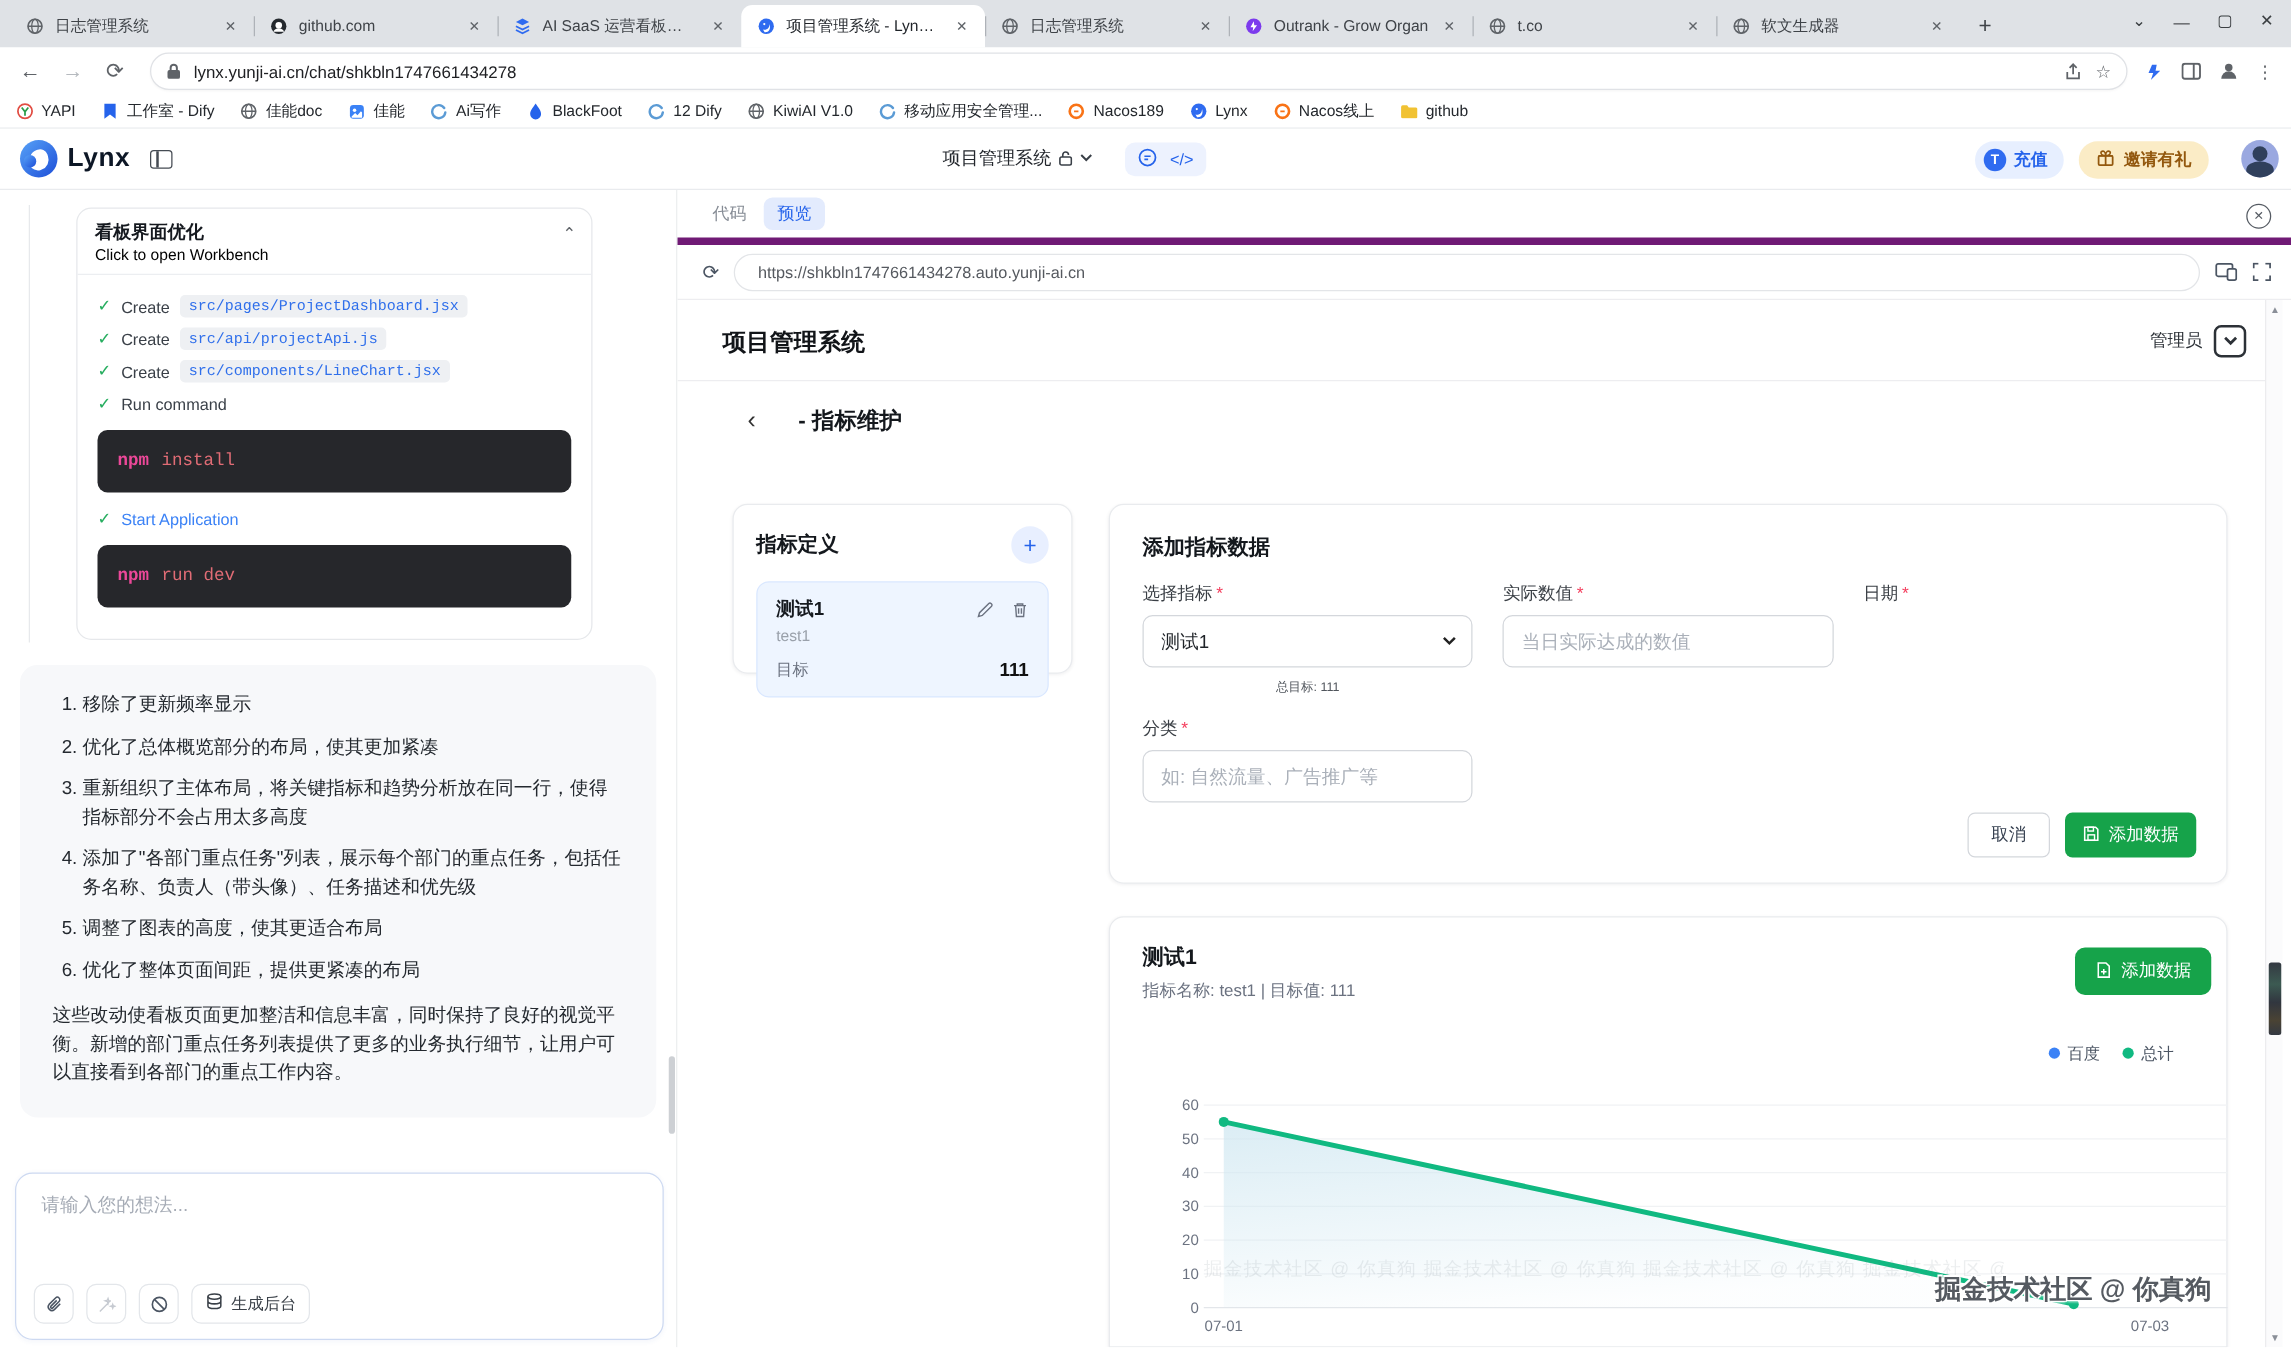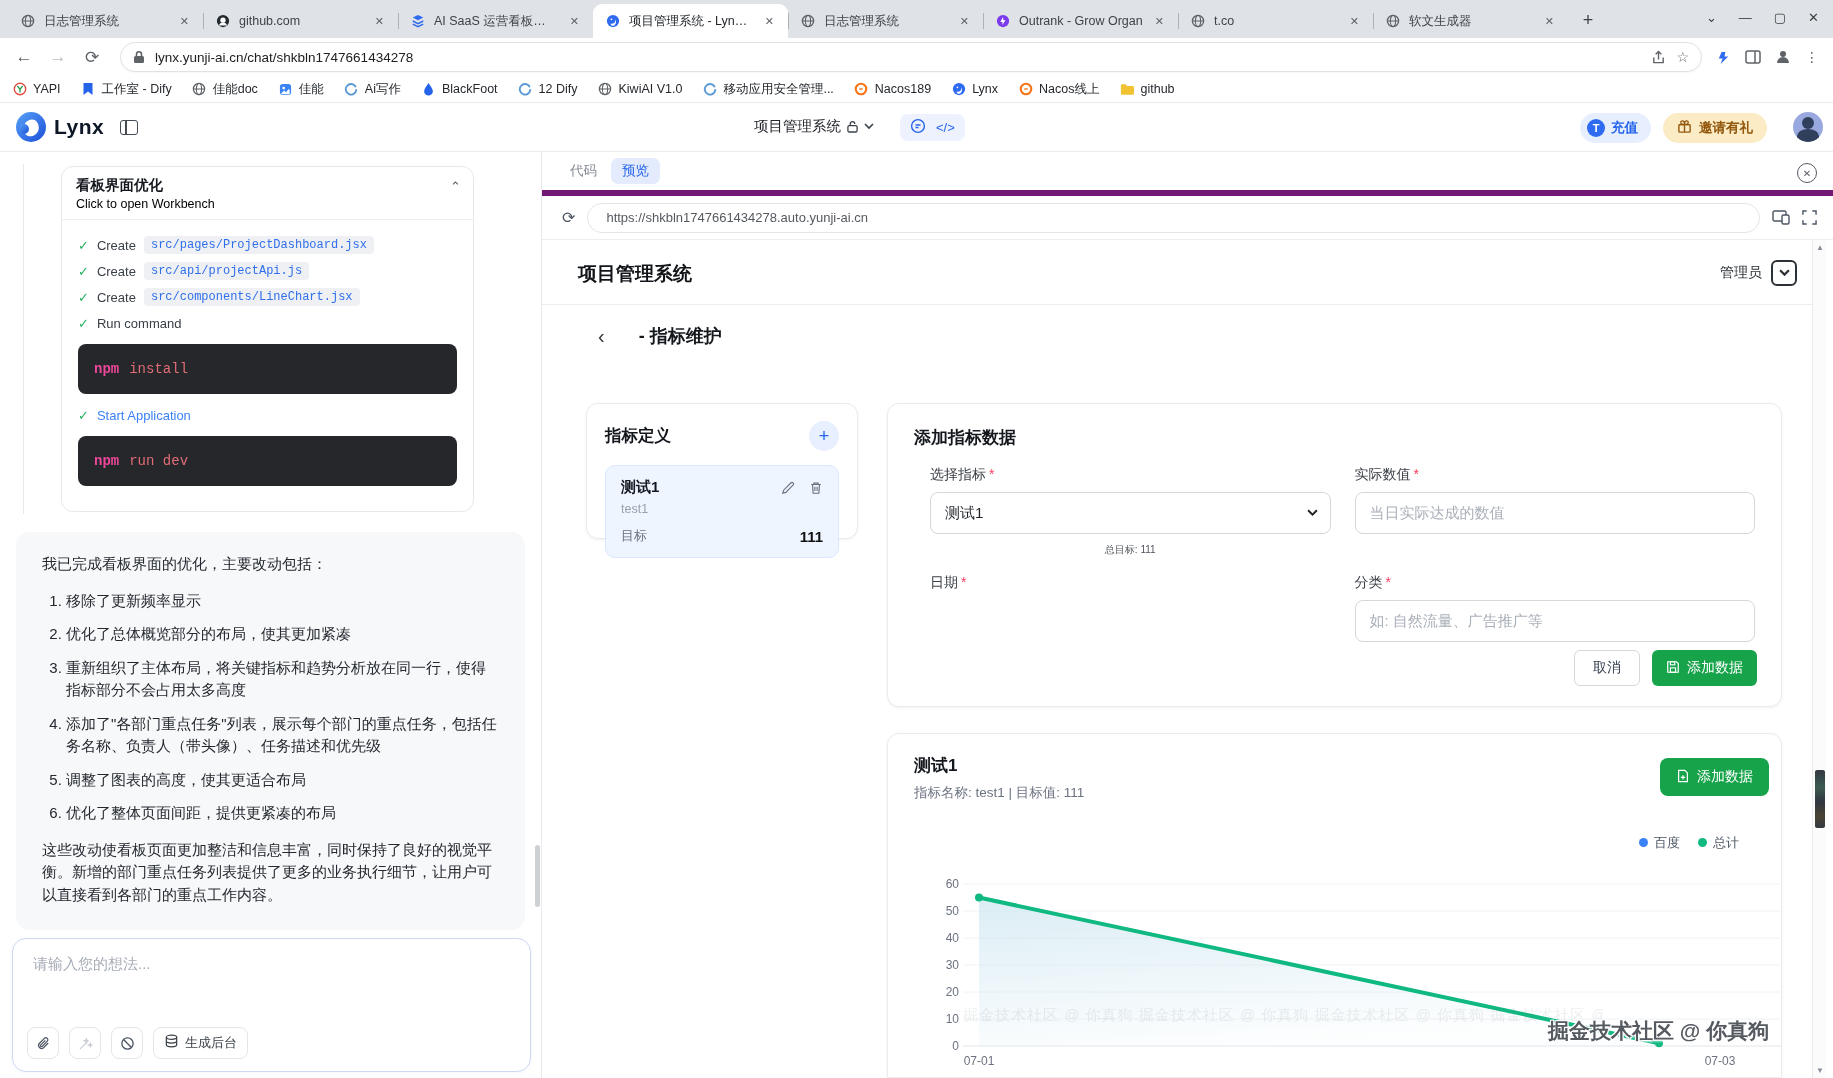--- a/index.html
+++ b/index.html
@@ -112,21 +112,21 @@
   #metricitem .r1 { display:flex; align-items:center; }
   #metricitem .name { font-size:15px; font-weight:bold; color:#15191f; flex:1; }
   #metricitem .aicon { color:#6b7280; margin-left:14px; display:flex; }
   #metricitem .code { font-size:12.5px; color:#9aa1ab; margin-top:5px; }
   #metricitem .r2 { display:flex; justify-content:space-between; margin-top:11px; align-items:center;}
   #metricitem .tl { font-size:13px; color:#6b7280; }
   #metricitem .tv { font-size:15px; font-weight:bold; color:#111; }
 
   #formcard { left:345px; top:163px; width:895px; height:304px; padding:22px 26px; }
   #formcard .t { font-size:17px; font-weight:bold; color:#14181d; }
-  .fgrid { display:grid; grid-template-columns:1fr 1fr; column-gap:24px;margin-left:16px; }
+  .fgrid { display:grid; grid-template-columns:1fr 1fr 1fr; column-gap:24px; }
   .flabel { font-size:14px; color:#3a3f45; margin:17px 0 8px; }
   .flabel .req { color:#f43f5e; margin-left:3px; }
   .field { height:42px; border:1px solid #d4d7dc; border-radius:8px; display:flex; align-items:center; padding:0 14px; font-size:15px; color:#1f2328; position:relative; background:#fff;}
   .field .ph { color:#aab0b9; }
   .field .tail { position:absolute; right:12px; color:#333; display:flex; }
   .fhint { font-size:10px; color:#50555c; margin-top:9px;text-align:center; }
   #formbtns { position:absolute; right:24px; bottom:20px; display:flex; gap:12px; }
   .btn-cancel { height:36px; padding:0 18px; border:1px solid #d4d7dc; border-radius:6px; background:#fff; font-size:14px; color:#374151; display:flex; align-items:center; }
   .btn-green { height:36px; padding:0 14px; border-radius:6px; background:#16a34a; color:#fff; font-size:14px; display:flex; align-items:center; gap:7px; border:none; }
 
@@ -503,21 +503,20 @@
           <span class="step-link">Start Application</span>
         </div>
         <div class="codeblock">
           <span class="cmd">npm</span>
           <span class="args">run dev</span>
         </div>
       </div>
     </div>
 
     <div id="assistantmsg">
-      <div class="intro">我已完成看板界面的优化，主要改动包括：</div>
       <ol id="msg-list">
           <li>移除了更新频率显示</li>
           <li>优化了总体概览部分的布局，使其更加紧凑</li>
           <li>重新组织了主体布局，将关键指标和趋势分析放在同一行，使得指标部分不会占用太多高度</li>
           <li>添加了"各部门重点任务"列表，展示每个部门的重点任务，包括任务名称、负责人（带头像）、任务描述和优先级</li>
           <li>调整了图表的高度，使其更适合布局</li>
           <li>优化了整体页面间距，提供更紧凑的布局</li>
         </ol>
       <div class="outro">这些改动使看板页面更加整洁和信息丰富，同时保持了良好的视觉平衡。新增的部门重点任务列表提供了更多的业务执行细节，让用户可以直接看到各部门的重点工作内容。</div>
     </div>

